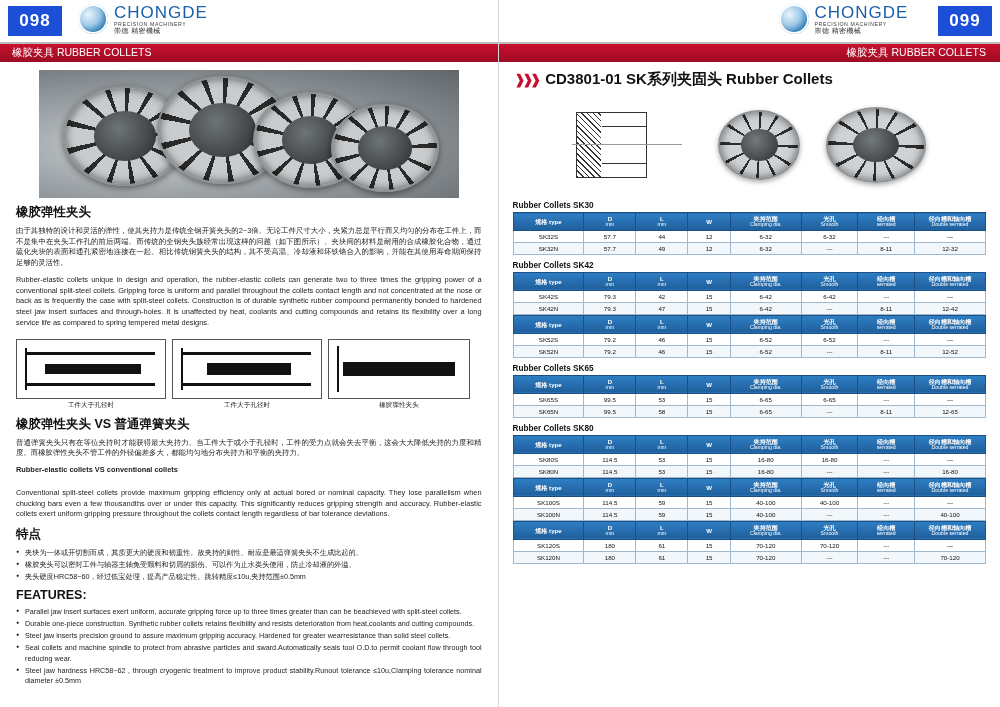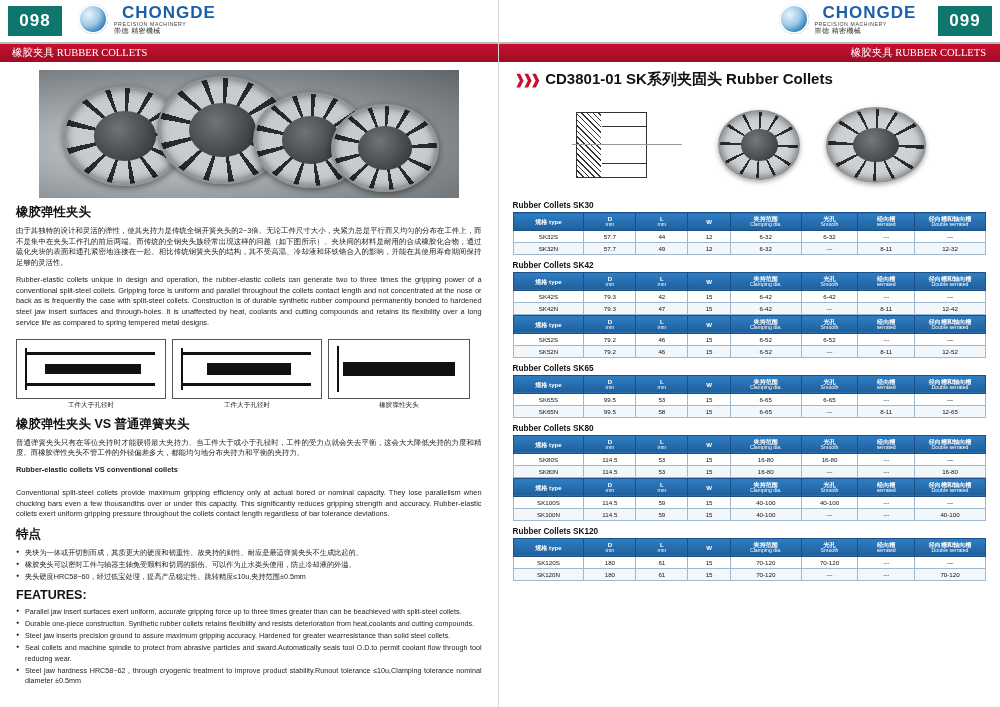--- a/index.html
+++ b/index.html
@@ -13,41 +13,41 @@
   .page{position:relative;width:1000px;height:707px;}
   .spread{display:flex;width:1000px;height:707px;}
   .leaf{position:relative;height:707px;background:#fff;}
   .leaf.left{width:498px;border-right:1px solid #d8d8d8;}
   .leaf.right{width:502px;}
 
   
   .hdr{position:relative;height:42px;}
   .pagenum{
     position:absolute;top:6px;width:54px;height:30px;
-    background:#0f766e;color:#fff;font-size:17px;font-weight:bold;
+    background:#1d4ed8;color:#fff;font-size:17px;font-weight:bold;
     display:flex;align-items:center;justify-content:center;letter-spacing:1px;
   }
   .pagenum.l{left:8px;}
   .pagenum.r{right:8px;}
   .logoblock{position:absolute;top:4px;display:flex;align-items:center;gap:6px;}
   .logoblock.l{left:78px;}
   .logoblock.r{left:280px;}
   .logomark{width:30px;height:30px;border-radius:50%;
     background:radial-gradient(circle at 35% 35%,#eaf4fb 0%,#9ec9e8 40%,#1a6fad 75%,#0d4e80 100%);
     box-shadow:inset 0 0 0 2px #fff;}
   .logotext{line-height:1.05;}
-  .logotext .brand{font-size:17px;font-weight:bold;color:#1a5fa8;letter-spacing:1px;margin-left:8px;}
+  .logotext .brand{font-size:17px;font-weight:normal;color:#1a5fa8;letter-spacing:1px;}
   .logotext .sub{font-size:5.2px;color:#3b3b3b;letter-spacing:.6px;}
   .logotext .cn{font-size:7px;color:#333;letter-spacing:.4px;}
 
   .titlebar{
     height:18px;background:linear-gradient(#c8102e,#9d0c23);
     color:#fff;font-size:10.5px;display:flex;align-items:center;
   }
-  .titlebar .t{padding-left:12px;font-family:Liberation Serif, serif;}
+  .titlebar .t{padding-left:12px;}
   .titlebar.rightal{justify-content:flex-end;}
   .titlebar.rightal .t{padding-right:14px;padding-left:0;}
   .hdrline{height:2px;background:#bbb;}
 
   
   .photo{
     margin:8px auto 4px auto;width:420px;height:128px;
     background:
       radial-gradient(ellipse at 30% 60%, #cfd3d6 0%, #9aa0a4 45%, #5f6569 100%),
       #e9ebec;
@@ -528,21 +528,20 @@
             <td>59</td>
             <td>15</td>
             <td>40-100</td>
             <td>---</td>
             <td>---</td>
             <td>40-100</td>
           </tr>
         </tbody>
       </table>
 
-      <div class="tcap">Rubber Collets SK120</div>
       <table>
         <colgroup>
               <col class="c0">
               <col class="c1">
               <col class="c2">
               <col class="c3">
               <col class="c4">
               <col class="c5">
               <col class="c6">
               <col class="c7">

